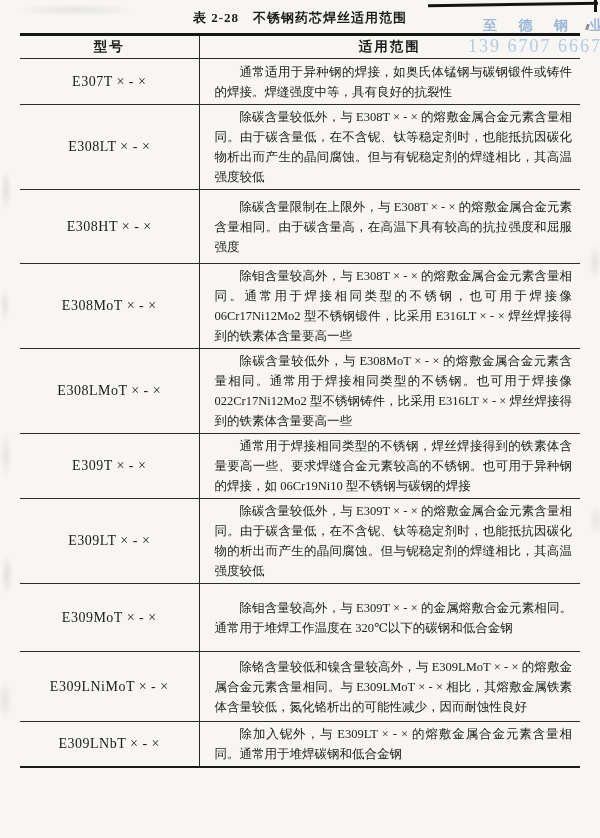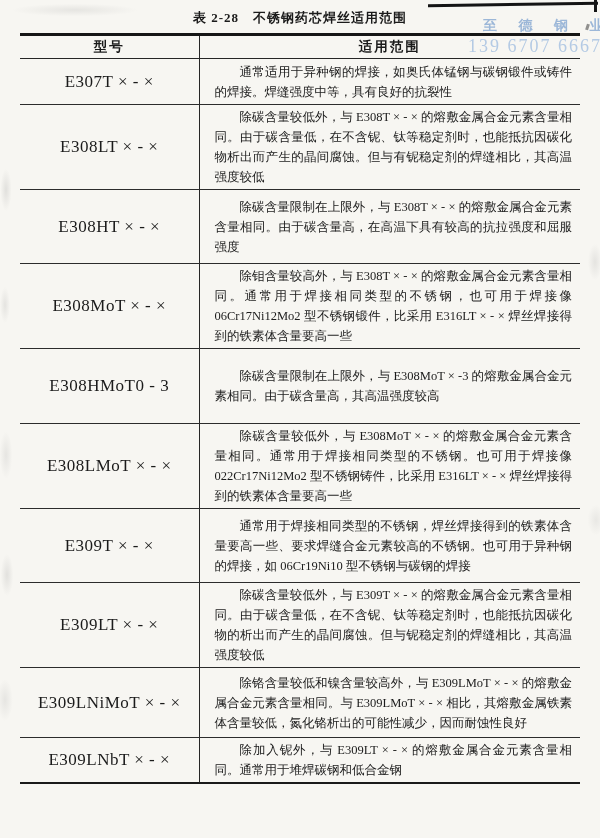--- a/index.html
+++ b/index.html
@@ -99,21 +99,21 @@
   }
   .spec td {
     border-bottom: 1.4px solid #2c2c2c;
     vertical-align: middle;
     overflow: hidden;
   }
   .spec th.model, .spec td.model { border-right: 1.5px solid #262626; }
 
   .spec td.model {
     text-align: center;
-    font-size: 17px;
+    font-size: 14px;
     letter-spacing: .5px;
     white-space: nowrap;
   }
   .spec td.scope {
     font-size: 12.5px;
     line-height: 20px;
     padding: 2px 8px 2px 15px;
     text-align: justify;
     text-indent: 2em;
   }
@@ -170,36 +170,36 @@
       </tr>
       <tr>
         <td class="model">E308HT × - ×</td>
         <td class="scope">除碳含量限制在上限外，与 E308T × - × 的熔敷金属合金元素含量相同。由于碳含量高，在高温下具有较高的抗拉强度和屈服强度</td>
       </tr>
       <tr>
         <td class="model">E308MoT × - ×</td>
         <td class="scope">除钼含量较高外，与 E308T × - × 的熔敷金属合金元素含量相同。通常用于焊接相同类型的不锈钢，也可用于焊接像 06Cr17Ni12Mo2 型不锈钢锻件，比采用 E316LT × - × 焊丝焊接得到的铁素体含量要高一些</td>
       </tr>
       <tr>
-        <td class="model">E308HMoT0 - 3</td>
-        <td class="scope">除碳含量限制在上限外，与 E308MoT × -3 的熔敷金属合金元素相同。由于碳含量高，其高温强度较高</td>
-      </tr>
-      <tr>
         <td class="model">E308LMoT × - ×</td>
         <td class="scope">除碳含量较低外，与 E308MoT × - × 的熔敷金属合金元素含量相同。通常用于焊接相同类型的不锈钢。也可用于焊接像 022Cr17Ni12Mo2 型不锈钢铸件，比采用 E316LT × - × 焊丝焊接得到的铁素体含量要高一些</td>
       </tr>
       <tr>
         <td class="model">E309T × - ×</td>
         <td class="scope">通常用于焊接相同类型的不锈钢，焊丝焊接得到的铁素体含量要高一些、要求焊缝合金元素较高的不锈钢。也可用于异种钢的焊接，如 06Cr19Ni10 型不锈钢与碳钢的焊接</td>
       </tr>
       <tr>
         <td class="model">E309LT × - ×</td>
         <td class="scope">除碳含量较低外，与 E309T × - × 的熔敷金属合金元素含量相同。由于碳含量低，在不含铌、钛等稳定剂时，也能抵抗因碳化物的析出而产生的晶间腐蚀。但与铌稳定剂的焊缝相比，其高温强度较低</td>
       </tr>
       <tr>
+        <td class="model">E309MoT × - ×</td>
+        <td class="scope">除钼含量较高外，与 E309T × - × 的金属熔敷合金元素相同。通常用于堆焊工作温度在 320℃以下的碳钢和低合金钢</td>
+      </tr>
+      <tr>
         <td class="model">E309LNiMoT × - ×</td>
         <td class="scope">除铬含量较低和镍含量较高外，与 E309LMoT × - × 的熔敷金属合金元素含量相同。与 E309LMoT × - × 相比，其熔敷金属铁素体含量较低，氮化铬析出的可能性减少，因而耐蚀性良好</td>
       </tr>
       <tr>
         <td class="model">E309LNbT × - ×</td>
         <td class="scope">除加入铌外，与 E309LT × - × 的熔敷金属合金元素含量相同。通常用于堆焊碳钢和低合金钢</td>
       </tr>
 
     </tbody>
   </table>

